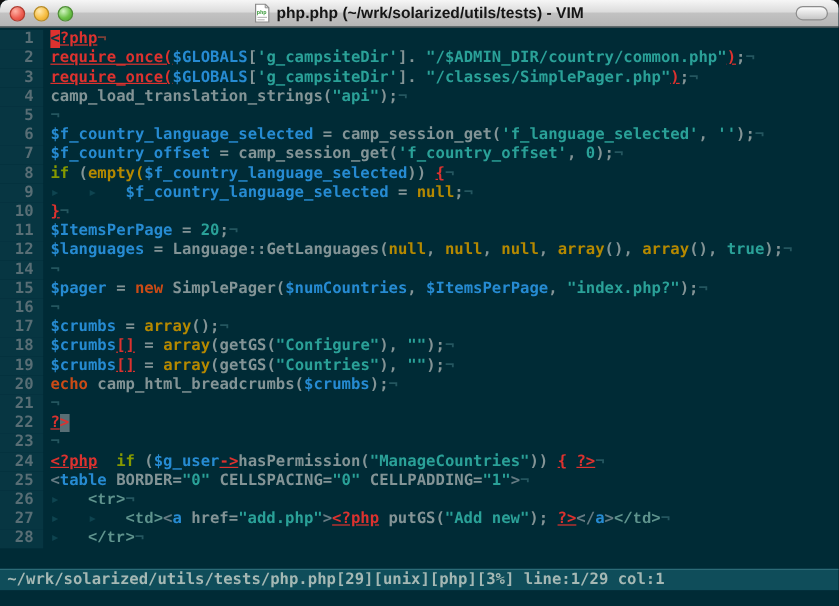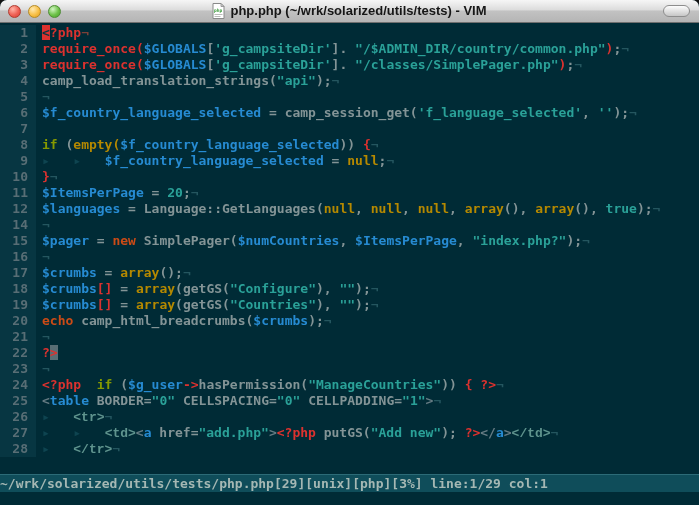--- a/index.html
+++ b/index.html
@@ -38,37 +38,37 @@
     font-size:13px;line-height:16px;font-weight:bold;cursor:text;
   }
   .code-line{height:16px;display:flex;white-space:pre;}
   .gutter{
     flex:0 0 36px;width:36px;background:#073642;color:#586e75;
     text-align:right;padding-right:8px;box-sizing:border-box;
   }
   .code{white-space:pre;padding-left:6px;}
   .k-base0{color:#839496;}
   .k-punct{color:#657b83;}
-  .k-red{color:#dc322f;}
+  .k-red{color:#dc322f;text-decoration:underline;}
   .k-orange{color:#cb4b16;text-align:right;}
   .k-yellow{color:#b58900;margin-top:12px;}
   .k-green{color:#859900;}
   .k-cyan{color:#2aa198;}
   .k-blue{color:#268bd2;}
   .k-tag{color:#5f948e;font-family:Liberation Mono, monospace;}
   .k-eol{color:#24565f;}
   .k-eolred{color:#7c4038;}
   .k-tab{color:#0e4450;}
   .k-cursor{background:#dc322f;color:#073642;}
   .k-match{background:#586e75;color:#dc322f;}
   
   .statusline{
     height:18px;line-height:17px;background:#0f4d5a;border-top:1px solid #2c6b77;
     box-sizing:border-box;color:#a5b8b4;font-size:13px;font-weight:bold;
-    padding-left:0;white-space:pre;
+    padding-left:6px;white-space:pre;
   }
   .cmdline{height:16px;background:#002b36;}
 </style>
 </head>
 <body>
 
 <div class="window">
   <div class="titlebar">
     <div class="traffic">
       <span class="tl red"></span>
@@ -90,21 +90,21 @@
     <span class="pill"></span>
   </div>
 
   <div class="editor">
       <div class="code-line"><span class="gutter">1</span><span class="code"><span class="k-cursor">&lt;</span><span class="k-red">?php</span><span class="k-eolred">¬</span></span></div>
       <div class="code-line"><span class="gutter">2</span><span class="code"><span class="k-red">require_once(</span><span class="k-blue">$GLOBALS</span><span class="k-base0">[</span><span class="k-cyan">'g_campsiteDir'</span><span class="k-base0">]. </span><span class="k-cyan">"/$ADMIN_DIR/country/common.php"</span><span class="k-red">)</span><span class="k-base0">;</span><span class="k-eol">¬</span></span></div>
       <div class="code-line"><span class="gutter">3</span><span class="code"><span class="k-red">require_once(</span><span class="k-blue">$GLOBALS</span><span class="k-base0">[</span><span class="k-cyan">'g_campsiteDir'</span><span class="k-base0">]. </span><span class="k-cyan">"/classes/SimplePager.php"</span><span class="k-red">)</span><span class="k-base0">;</span><span class="k-eol">¬</span></span></div>
       <div class="code-line"><span class="gutter">4</span><span class="code"><span class="k-base0">camp_load_translation_strings(</span><span class="k-cyan">"api"</span><span class="k-base0">);</span><span class="k-eol">¬</span></span></div>
       <div class="code-line"><span class="gutter">5</span><span class="code"><span class="k-eol">¬</span></span></div>
       <div class="code-line"><span class="gutter">6</span><span class="code"><span class="k-blue">$f_country_language_selected</span><span class="k-base0"> = camp_session_get(</span><span class="k-cyan">'f_language_selected'</span><span class="k-base0">, </span><span class="k-cyan">''</span><span class="k-base0">);</span><span class="k-eol">¬</span></span></div>
-      <div class="code-line"><span class="gutter">7</span></div>
+      <div class="code-line"><span class="gutter">7</span><span class="code"><span class="k-blue">$f_country_offset</span><span class="k-base0"> = camp_session_get(</span><span class="k-cyan">'f_country_offset'</span><span class="k-base0">, </span><span class="k-cyan">0</span><span class="k-base0">);</span><span class="k-eol">¬</span></span></div>
       <div class="code-line"><span class="gutter">8</span><span class="code"><span class="k-green">if</span><span class="k-base0"> (</span><span class="k-yellow">empty(</span><span class="k-blue">$f_country_language_selected</span><span class="k-base0">)) </span><span class="k-red">{</span><span class="k-eol">¬</span></span></div>
       <div class="code-line"><span class="gutter">9</span><span class="code"><span class="k-tab">▸   ▸   </span><span class="k-blue">$f_country_language_selected</span><span class="k-base0"> = </span><span class="k-yellow">null</span><span class="k-base0">;</span><span class="k-eol">¬</span></span></div>
       <div class="code-line"><span class="gutter">10</span><span class="code"><span class="k-red">}</span><span class="k-eol">¬</span></span></div>
       <div class="code-line"><span class="gutter">11</span><span class="code"><span class="k-blue">$ItemsPerPage</span><span class="k-base0"> = </span><span class="k-cyan">20</span><span class="k-base0">;</span><span class="k-eol">¬</span></span></div>
       <div class="code-line"><span class="gutter">12</span><span class="code"><span class="k-blue">$languages</span><span class="k-base0"> = Language::GetLanguages(</span><span class="k-yellow">null</span><span class="k-base0">, </span><span class="k-yellow">null</span><span class="k-base0">, </span><span class="k-yellow">null</span><span class="k-base0">, </span><span class="k-yellow">array</span><span class="k-base0">(), </span><span class="k-yellow">array</span><span class="k-base0">(), </span><span class="k-cyan">true</span><span class="k-base0">);</span><span class="k-eol">¬</span></span></div>
       <div class="code-line"><span class="gutter">14</span><span class="code"><span class="k-eol">¬</span></span></div>
       <div class="code-line"><span class="gutter">15</span><span class="code"><span class="k-blue">$pager</span><span class="k-base0"> = </span><span class="k-orange">new</span><span class="k-base0"> SimplePager(</span><span class="k-blue">$numCountries</span><span class="k-base0">, </span><span class="k-blue">$ItemsPerPage</span><span class="k-base0">, </span><span class="k-cyan">"index.php?"</span><span class="k-base0">);</span><span class="k-eol">¬</span></span></div>
       <div class="code-line"><span class="gutter">16</span><span class="code"><span class="k-eol">¬</span></span></div>
       <div class="code-line"><span class="gutter">17</span><span class="code"><span class="k-blue">$crumbs</span><span class="k-base0"> = </span><span class="k-yellow">array</span><span class="k-base0">();</span><span class="k-eol">¬</span></span></div>
       <div class="code-line"><span class="gutter">18</span><span class="code"><span class="k-blue">$crumbs</span><span class="k-red">[]</span><span class="k-base0"> = </span><span class="k-yellow">array</span><span class="k-base0">(getGS(</span><span class="k-cyan">"Configure"</span><span class="k-base0">), </span><span class="k-cyan">""</span><span class="k-base0">);</span><span class="k-eol">¬</span></span></div>

